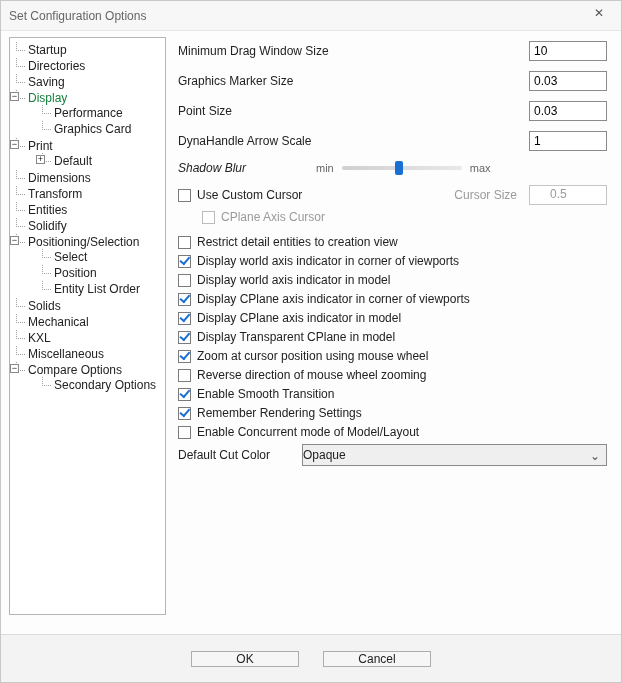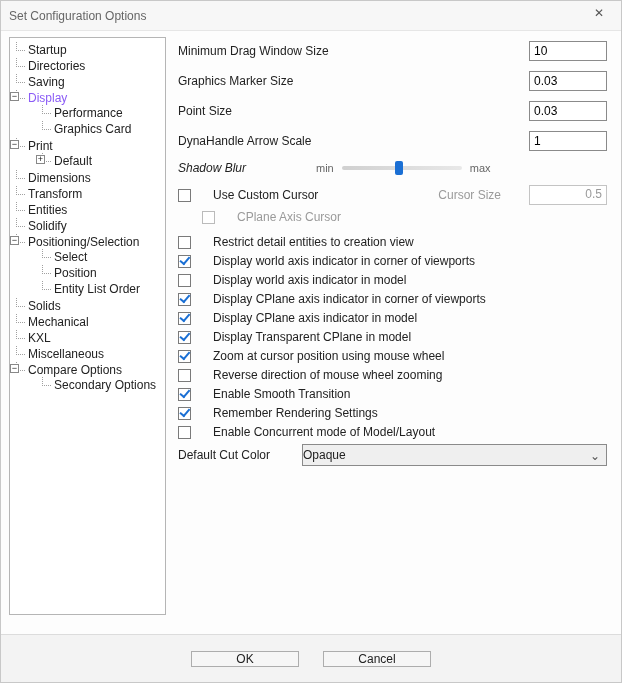--- a/index.html
+++ b/index.html
@@ -72,21 +72,21 @@
     width: 9px; height: 9px;
     border: 1px solid #888;
     background: #fff;
     font-size: 9px;
     line-height: 7px;
     text-align: center;
     cursor: default;
   }
   .tree .node-label { cursor: default; }
   .tree .selected {
-    color: #8b5cf6;
+    color: #15803d;
     margin-top: 24px;
   }
   .form-panel {
     flex: 1;
     padding: 4px 6px 0 2px;
   }
   .row {
     display: flex;
     align-items: center;
     margin-bottom: 10px;
@@ -118,22 +118,21 @@
     top: -5px;
     width: 8px; height: 14px;
     background: #1a6fd4;
     border-radius: 2px;
   }
   .minmax { color: #666; font-size: 11px; }
   .check-row {
     display: flex;
     align-items: center;
     margin-bottom: 5px;
-    gap: 22px;
-    text-align: right;
+    gap: 6px;
   }
   .check-row.indent { padding-left: 24px; }
   .chk {
     width: 13px; height: 13px;
     border: 1px solid #7a7a7a;
     background: #fff;
     display: inline-flex;
     align-items: center;
     justify-content: center;
     flex-shrink: 0;
@@ -181,21 +180,21 @@
     border: 1px solid #adadad;
     background: #f6f6f6;
     display: flex;
     align-items: center;
     justify-content: center;
     cursor: default;
   }
   .cursor-size-lbl { color:#9a9a9a; margin-left:auto; margin-right:6px; }
   .cursor-size-val {
     width:78px; height:20px; border:1px solid #c4c4c4;
-    padding:1px 4px; color:#9a9a9a; background:#fff;
+    padding:1px 20px; color:#9a9a9a; background:#fff;
   }
 </style>
 </head>
 <body>
 
 <div class="window">
 
   <div class="titlebar">
     <span class="title">Set Configuration Options</span>
     <span class="close">✕</span>

